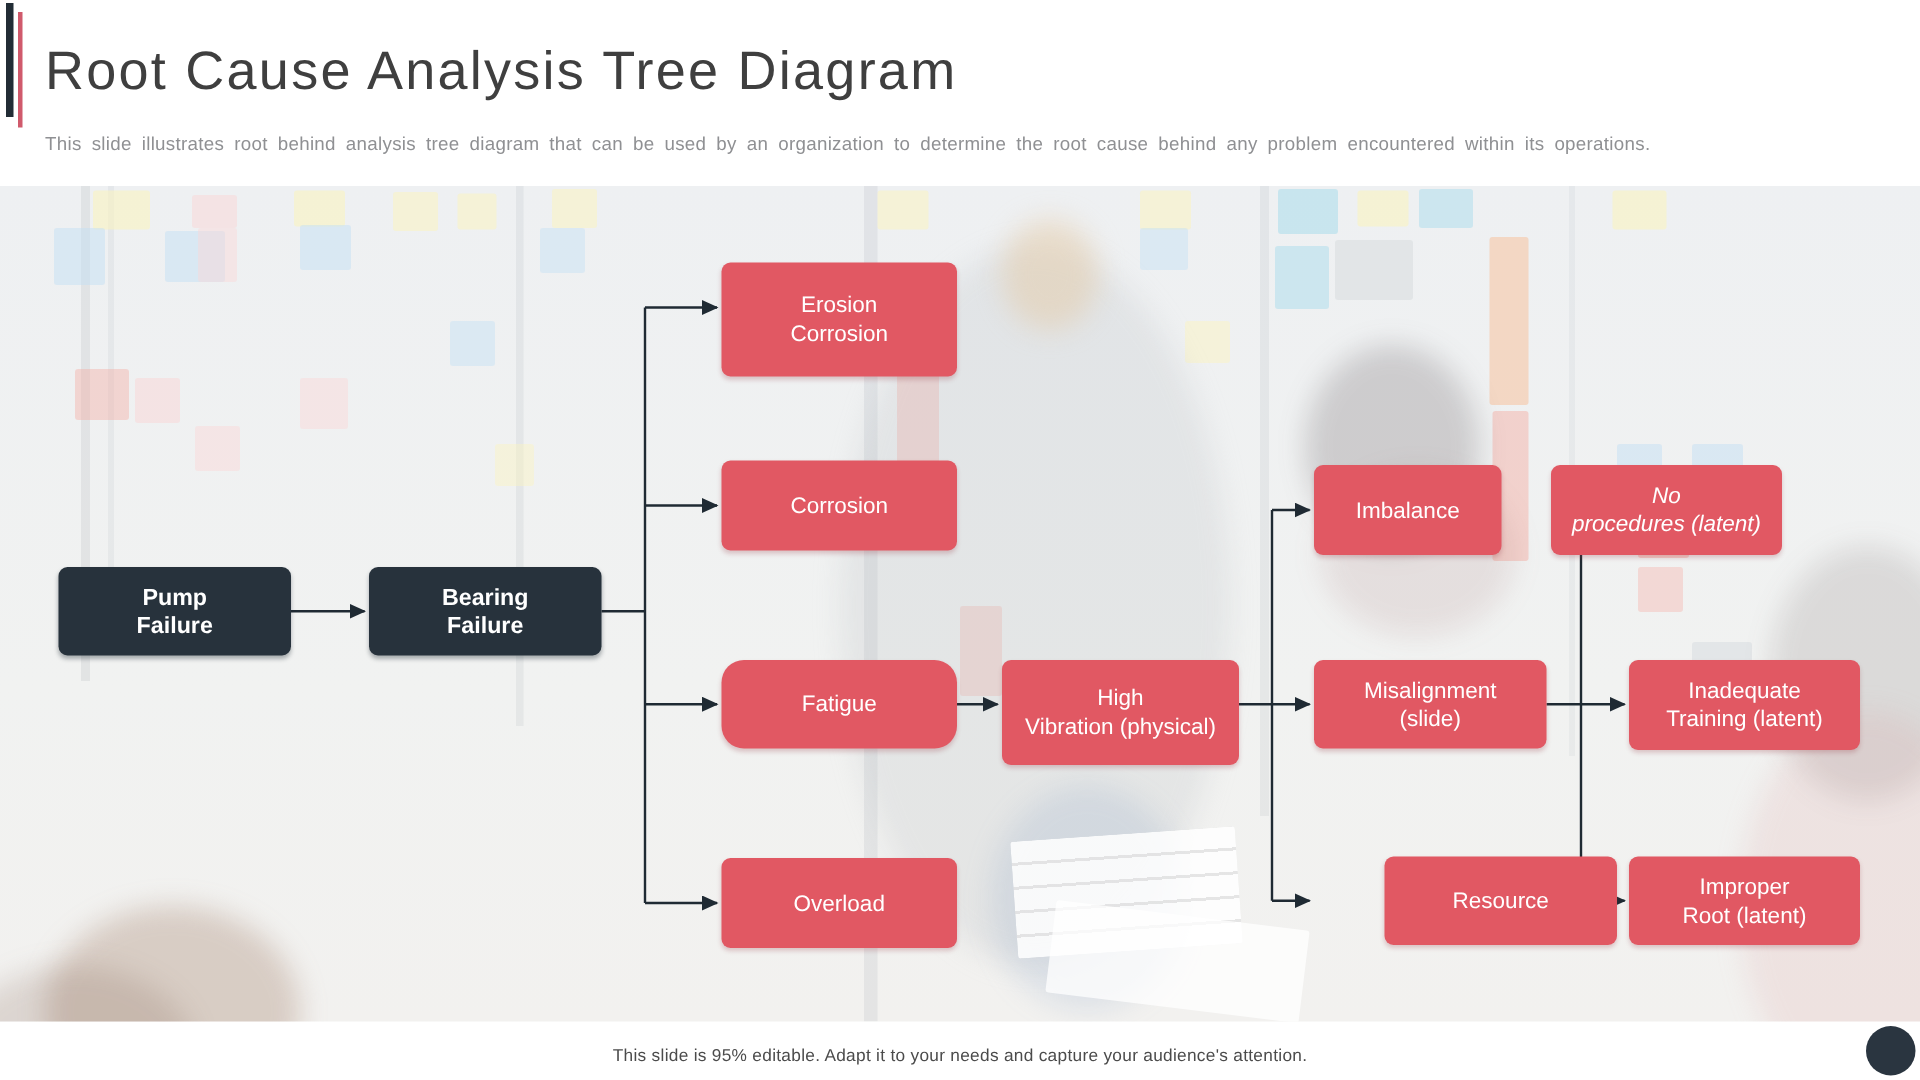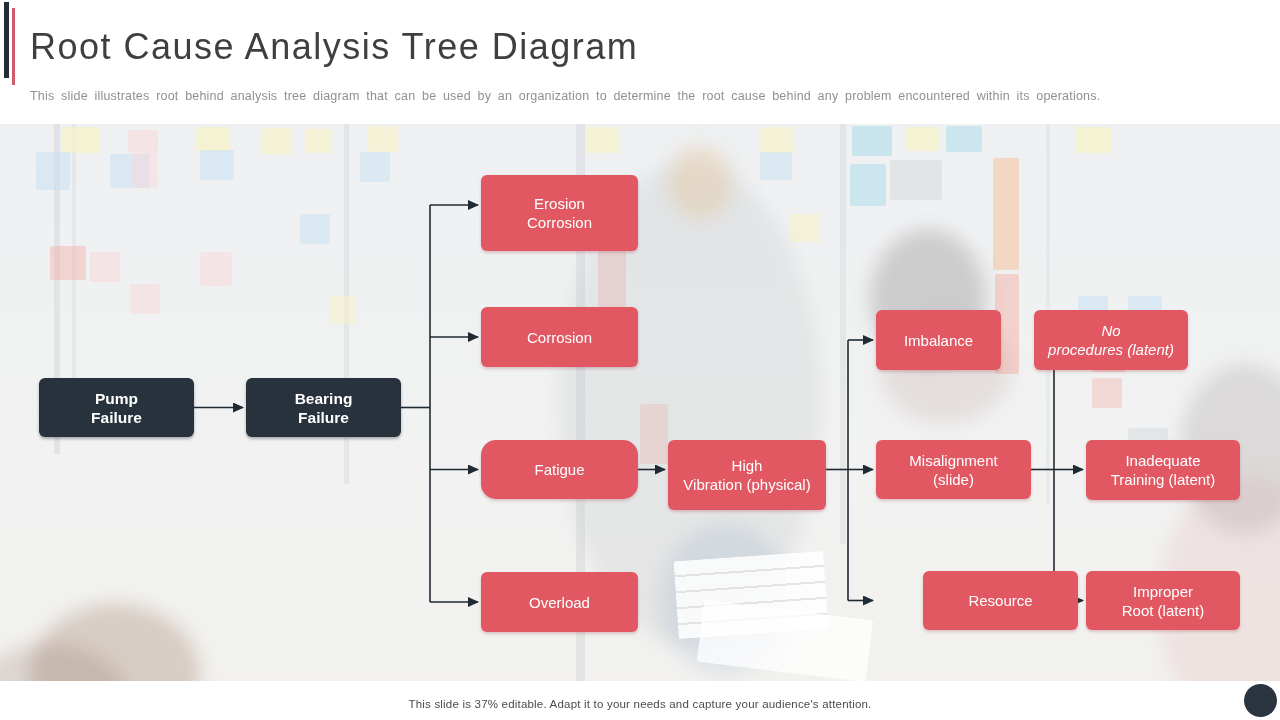--- a/index.html
+++ b/index.html
@@ -202,16 +202,16 @@
   </div>
   <div class="node red" style="left:1086px;top:440px;width:154px;height:60px;">
     <span>Inadequate
 Training (latent)</span>
   </div>
   <div class="node red" style="left:1086px;top:571px;width:154px;height:59px;">
     <span>Improper
 Root (latent)</span>
   </div>
 
-  <div class="footer-text">This slide is 37% editable. Adapt it to your needs and capture your audience's attention.</div>
+  <div class="footer-text">This slide is 95% editable. Adapt it to your needs and capture your audience's attention.</div>
   <div class="footer-circle"></div>
 
 </div>
 
 </body></html>

